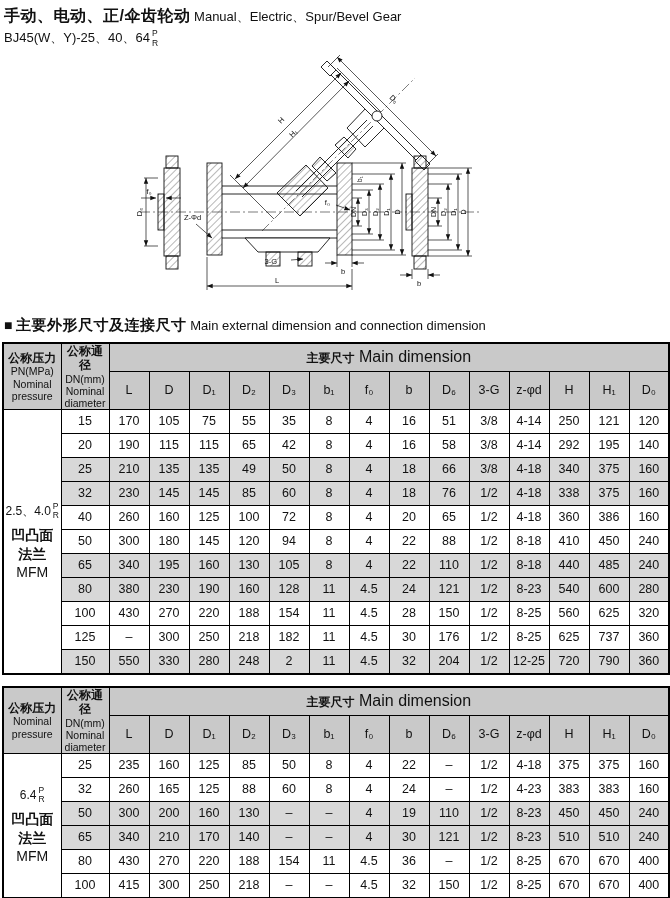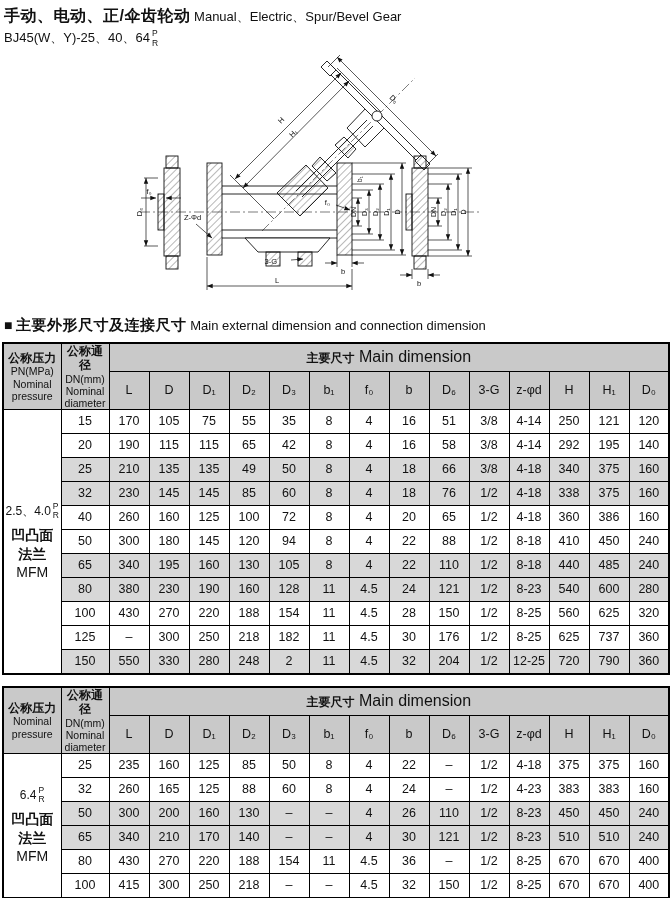--- a/index.html
+++ b/index.html
@@ -548,21 +548,21 @@
         </tr>
         <tr class="shaded">
           <td class="dn">50</td>
           <td class="val">300</td>
           <td class="val">200</td>
           <td class="val">160</td>
           <td class="val">130</td>
           <td class="val">–</td>
           <td class="val">–</td>
           <td class="val">4</td>
-          <td class="val">26</td>
+          <td class="val">19</td>
           <td class="val">110</td>
           <td class="val">1/2</td>
           <td class="val">8-23</td>
           <td class="val">450</td>
           <td class="val">450</td>
           <td class="val">240</td>
         </tr>
         <tr class="shaded">
           <td class="dn">65</td>
           <td class="val">340</td>

